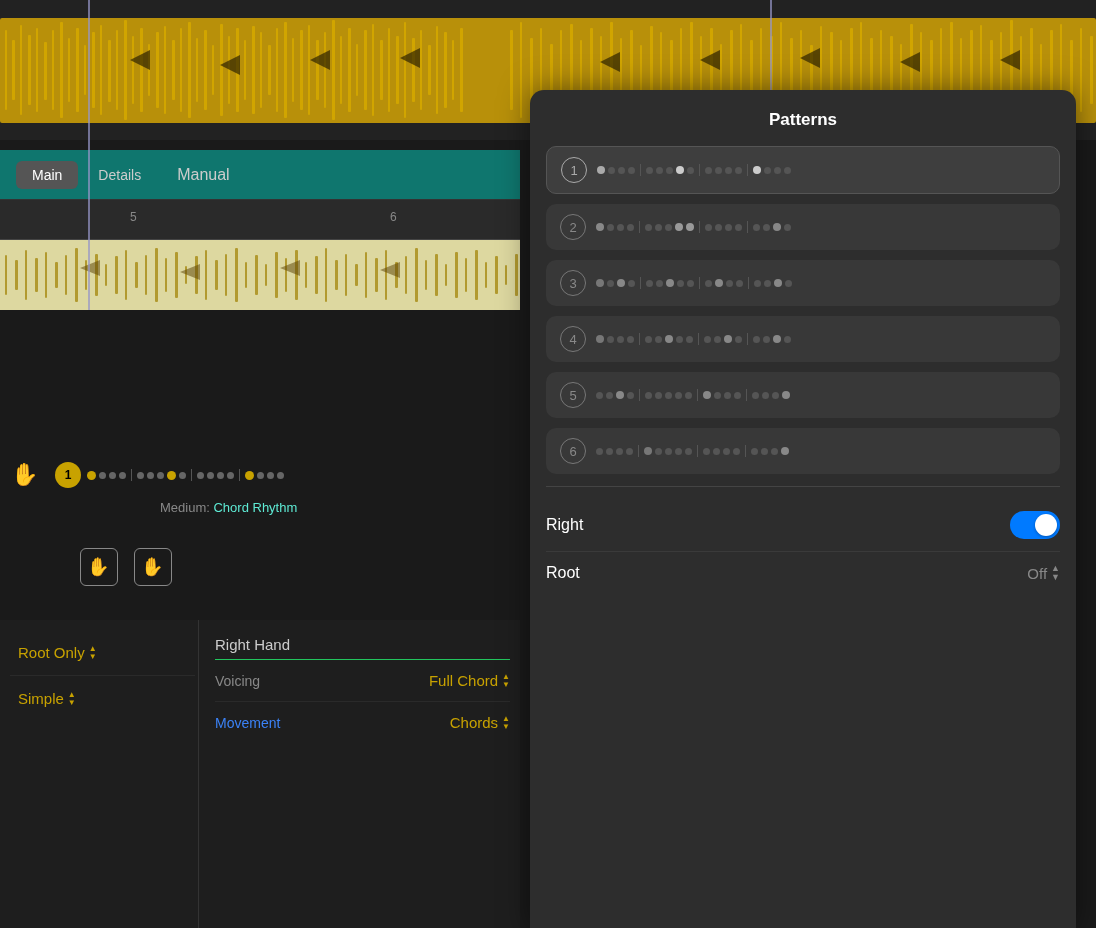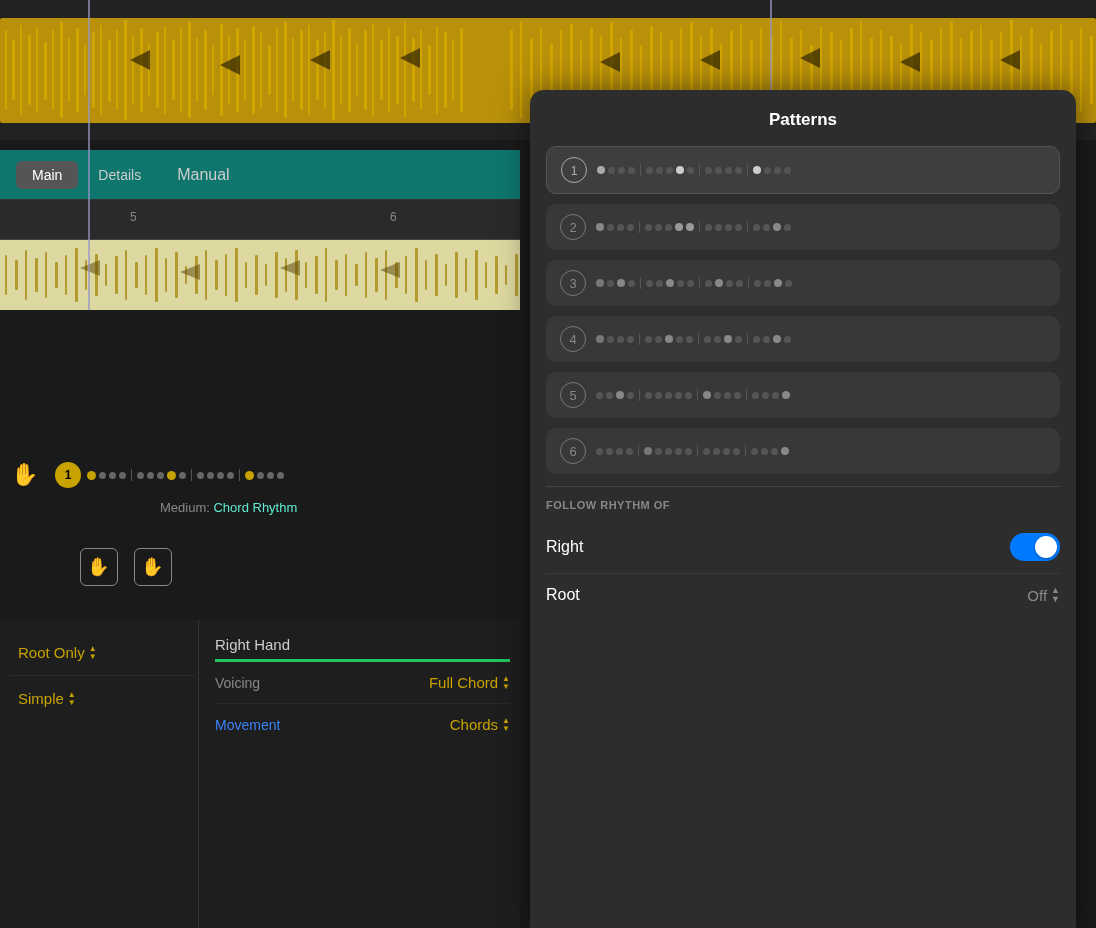--- a/index.html
+++ b/index.html
@@ -329,21 +329,21 @@
         <span>Simple</span>
         <span style="display:flex;flex-direction:column;font-size:8px;line-height:1;color:#c8a200;">
           <span>▲</span>
             <span>▼</span>
         </span>
       </span>
     </div>
   </div>
 
   <div style="position:absolute; left:205px; top:0; width:315px; padding:8px 10px;">
-    <div style="color:#ccc; font-size:15px; font-weight:500; padding:8px 0 6px 0; border-bottom:3px solid #22c55e;">Right Hand</div>
+    <div style="color:#ccc; font-size:15px; font-weight:500; padding:8px 0 6px 0; border-bottom:1px solid #22c55e;">Right Hand</div>
 
     <div style="display:flex; align-items:center; justify-content:space-between; padding:12px 0; border-bottom:1px solid #2a2a2a;">
       <span style="color:#888; font-size:14px;">Voicing</span>
       <span style="color:#c8a200; font-size:15px; display:flex; align-items:center; gap:4px;">
         <span>Full Chord</span>
         <span style="display:flex;flex-direction:column;font-size:8px;line-height:1;color:#c8a200;">
           <span>▲</span>
             <span>▼</span>
         </span>
       </span>
@@ -517,21 +517,20 @@
       <div style="width:7px;height:7px;border-radius:50%;background:#555;"></div>
       <div style="width:1px;height:12px;background:#555;margin:0 2px;"></div>
       <div style="width:7px;height:7px;border-radius:50%;background:#555;"></div>
       <div style="width:7px;height:7px;border-radius:50%;background:#555;"></div>
       <div style="width:7px;height:7px;border-radius:50%;background:#555;"></div>
       <div style="width:8px;height:8px;border-radius:50%;background:#888;"></div>
     </div>
   </div>
 
   <div style="border-top:1px solid #444; padding-top:12px;">
-    <div style="color:#888; font-size:11px; font-weight:600; letter-spacing:0.5px; text-transform:uppercase; margin-bottom:10px;">FOLLOW RHYTHM OF</div>
 
     <div style="display:flex; align-items:center; justify-content:space-between; padding:12px 0; border-bottom:1px solid #3a3a3a;">
       <span style="color:#fff; font-size:16px;">Right</span>
       <div style="width:50px;height:28px;background:#007aff;border-radius:14px;position:relative;cursor:pointer;">
         <div style="position:absolute;top:3px;right:3px;width:22px;height:22px;border-radius:50%;background:white;box-shadow:0 1px 3px rgba(0,0,0,0.3);"></div>
       </div>
     </div>
 
     <div style="display:flex; align-items:center; justify-content:space-between; padding:12px 0;">
       <span style="color:#fff; font-size:16px;">Root</span>

